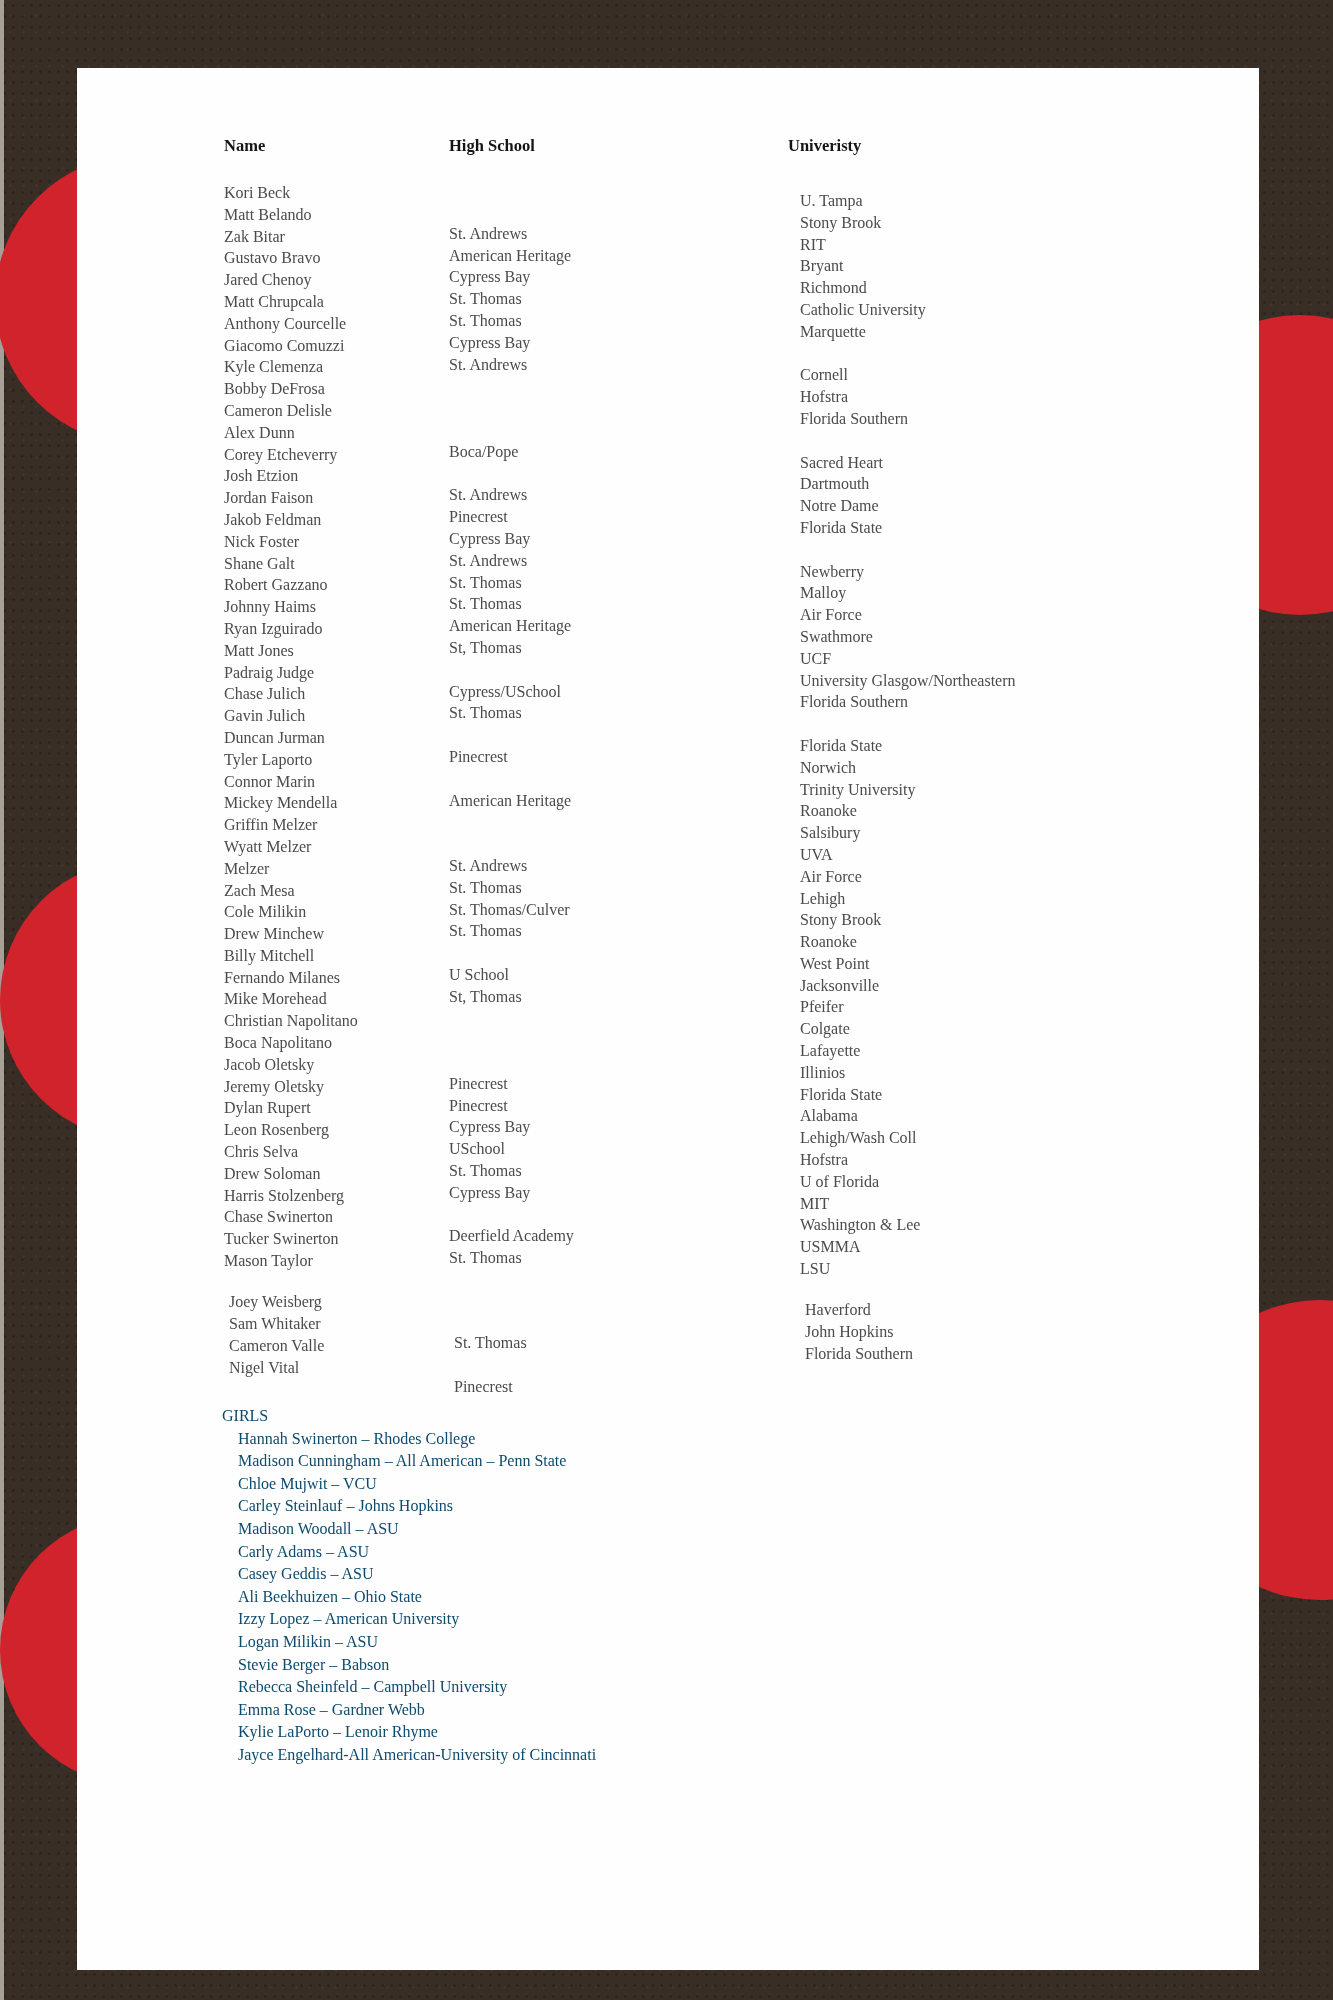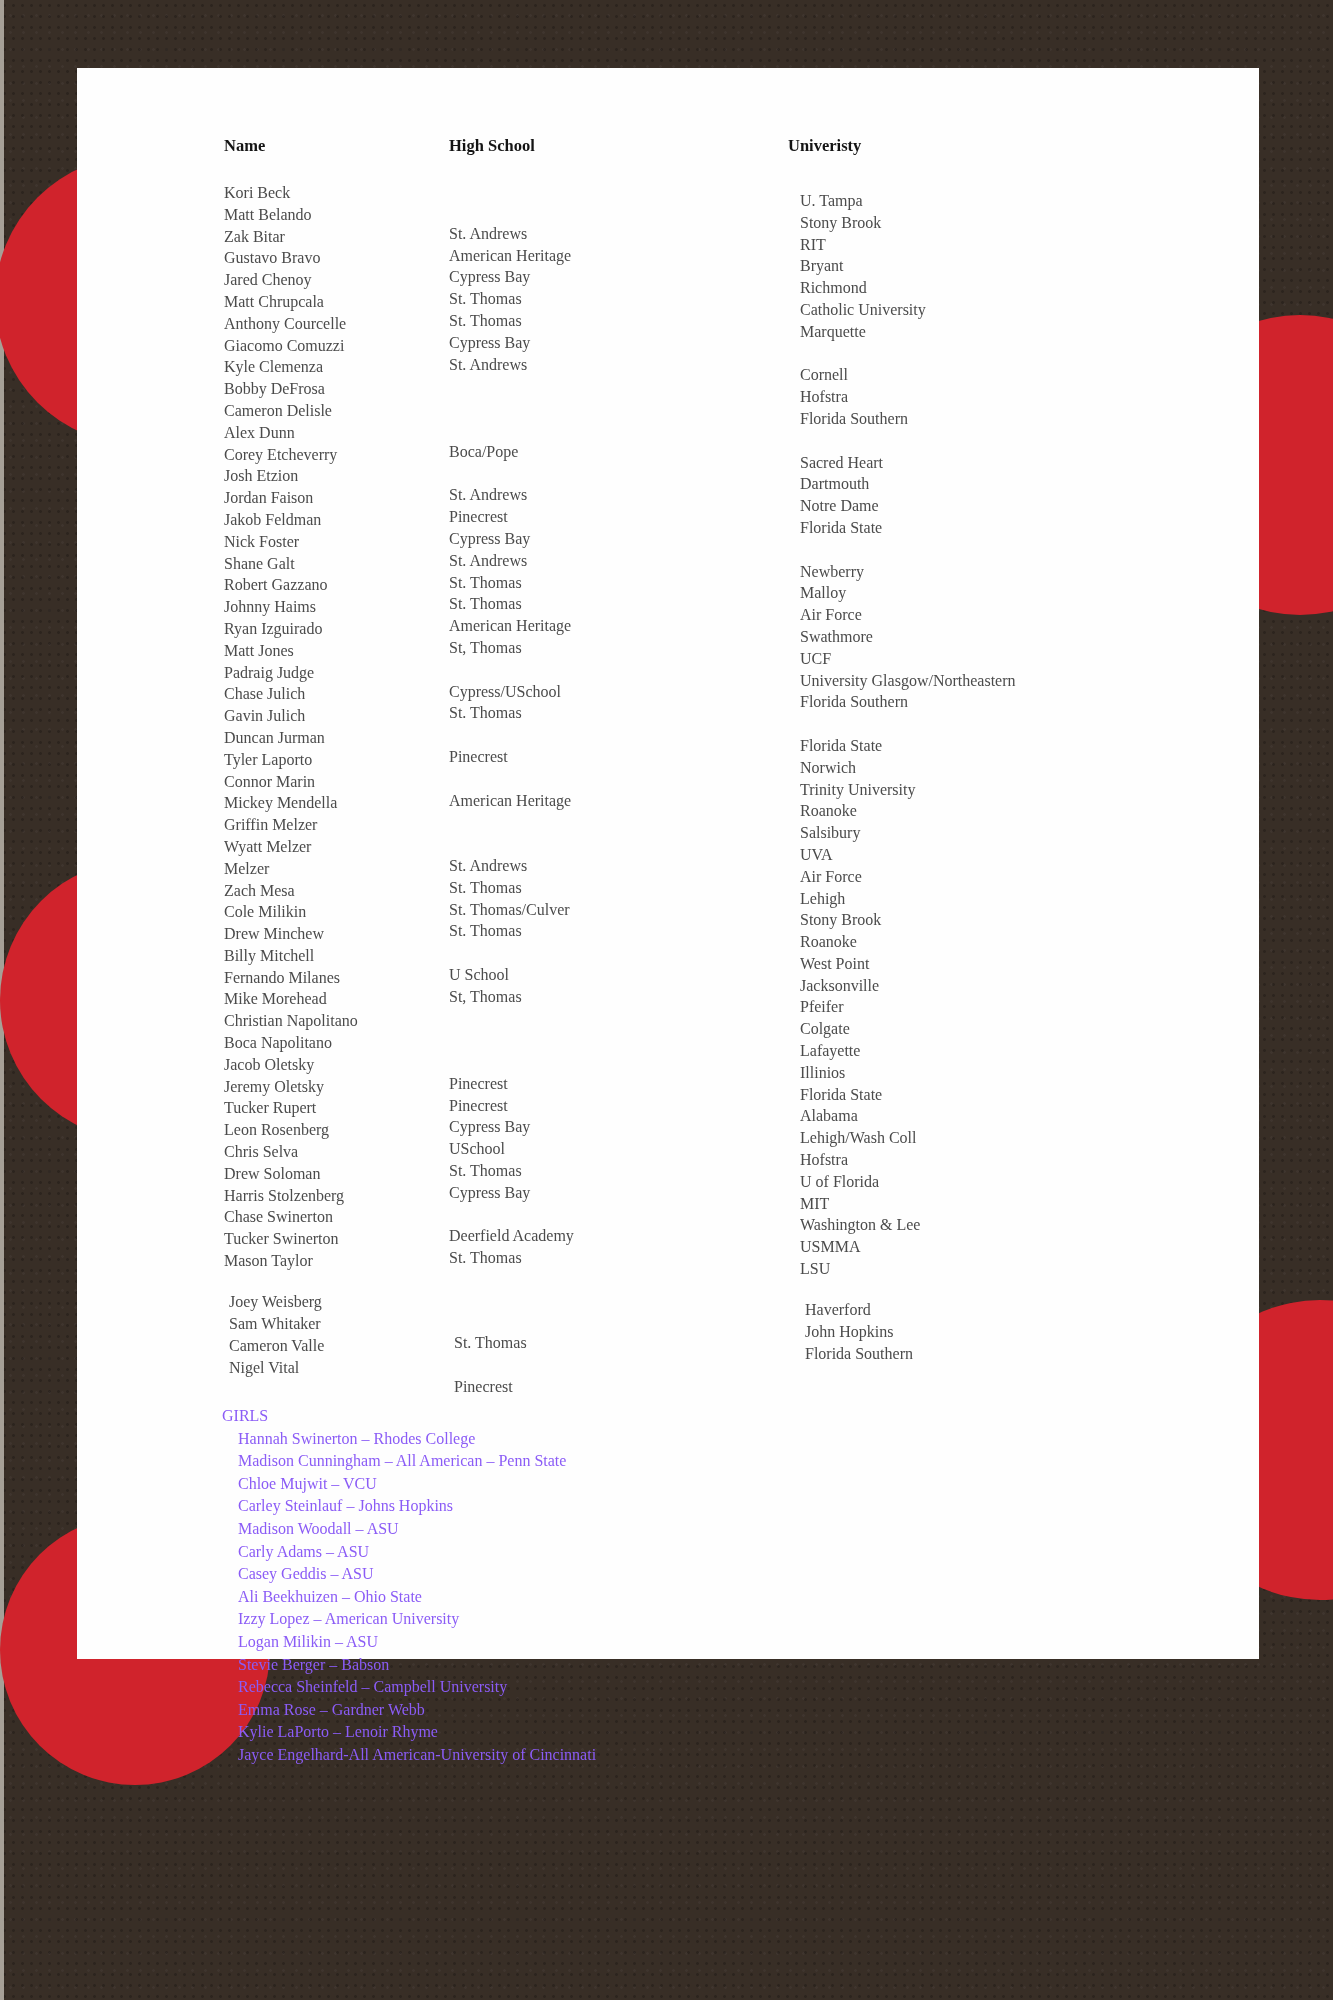--- a/index.html
+++ b/index.html
@@ -13,35 +13,35 @@
     background-position:0 0,4px 7px;
     font-family:"Liberation Serif","DejaVu Serif",serif;
   }
   .edge-strip{position:absolute;left:0;top:0;width:4px;height:100%;background:#c2bdb4;opacity:.8;}
   .circle{position:absolute;border-radius:50%;background:#d0232c;}
   .c1{left:-5px;  top:155px;  width:290px;height:290px;}
   .c2{left:0px;   top:860px;  width:280px;height:280px;}
   .c3{left:0px;   top:1515px; width:270px;height:270px;}
   .c4{left:1150px;top:315px;  width:300px;height:300px;}
   .c5{left:1170px;top:1300px; width:300px;height:300px;}
-  .page{position:absolute;left:77px;top:68px;width:1182px;height:1591px;background:#fefefe;}
+  .page{position:absolute;left:77px;top:68px;width:1182px;height:1902px;background:#fefefe;}
   .hdr{position:absolute;top:68px;font-weight:bold;font-size:16.5px;color:#141414;white-space:nowrap;}
   .hdr-name{left:147px;}
   .hdr-hs{left:372px;}
   .hdr-univ{left:711px;}
   .block{position:absolute;left:147px;font-size:16px;color:#4b4b4b;}
   #roster{top:114px;}
   #tail{top:1223px;left:152px;}
   .row{position:relative;height:21.8px;line-height:21.8px;}
   #tail .row{height:22px;line-height:22px;}
   .row span{position:absolute;top:0;white-space:nowrap;}
   .c-name{left:0;}
   .c-hs{left:225px;margin-top:19px;}
   .c-univ{left:576px;margin-top:8px;}
-  .girls{position:absolute;left:145px;top:1337px;font-size:16px;color:#8b5cf6;line-height:22.6px;}
+  .girls{position:absolute;left:145px;top:1337px;font-size:16px;color:#0c4a6e;line-height:22.6px;}
   .girls-title{white-space:nowrap;}
   .girls-line{white-space:nowrap;margin-left:16px;}
 </style>
 </head>
 <body>
 
 <div class="stage">
   <div class="edge-strip"></div>
 
   <div class="circle c1"></div>
@@ -260,21 +260,21 @@
           <span class="c-name">Jacob Oletsky</span>
           <span class="c-hs">Pinecrest</span>
           <span class="c-univ">Illinios</span>
         </div>
         <div class="row">
           <span class="c-name">Jeremy Oletsky</span>
           <span class="c-hs">Pinecrest</span>
           <span class="c-univ">Florida State</span>
         </div>
         <div class="row">
-          <span class="c-name">Tucker Rupert</span>
+          <span class="c-name">Dylan Rupert</span>
           <span class="c-hs">Cypress Bay</span>
           <span class="c-univ">Alabama</span>
         </div>
         <div class="row">
           <span class="c-name">Leon Rosenberg</span>
           <span class="c-hs">USchool</span>
           <span class="c-univ">Lehigh/Wash Coll</span>
         </div>
         <div class="row">
           <span class="c-name">Chris Selva</span>

